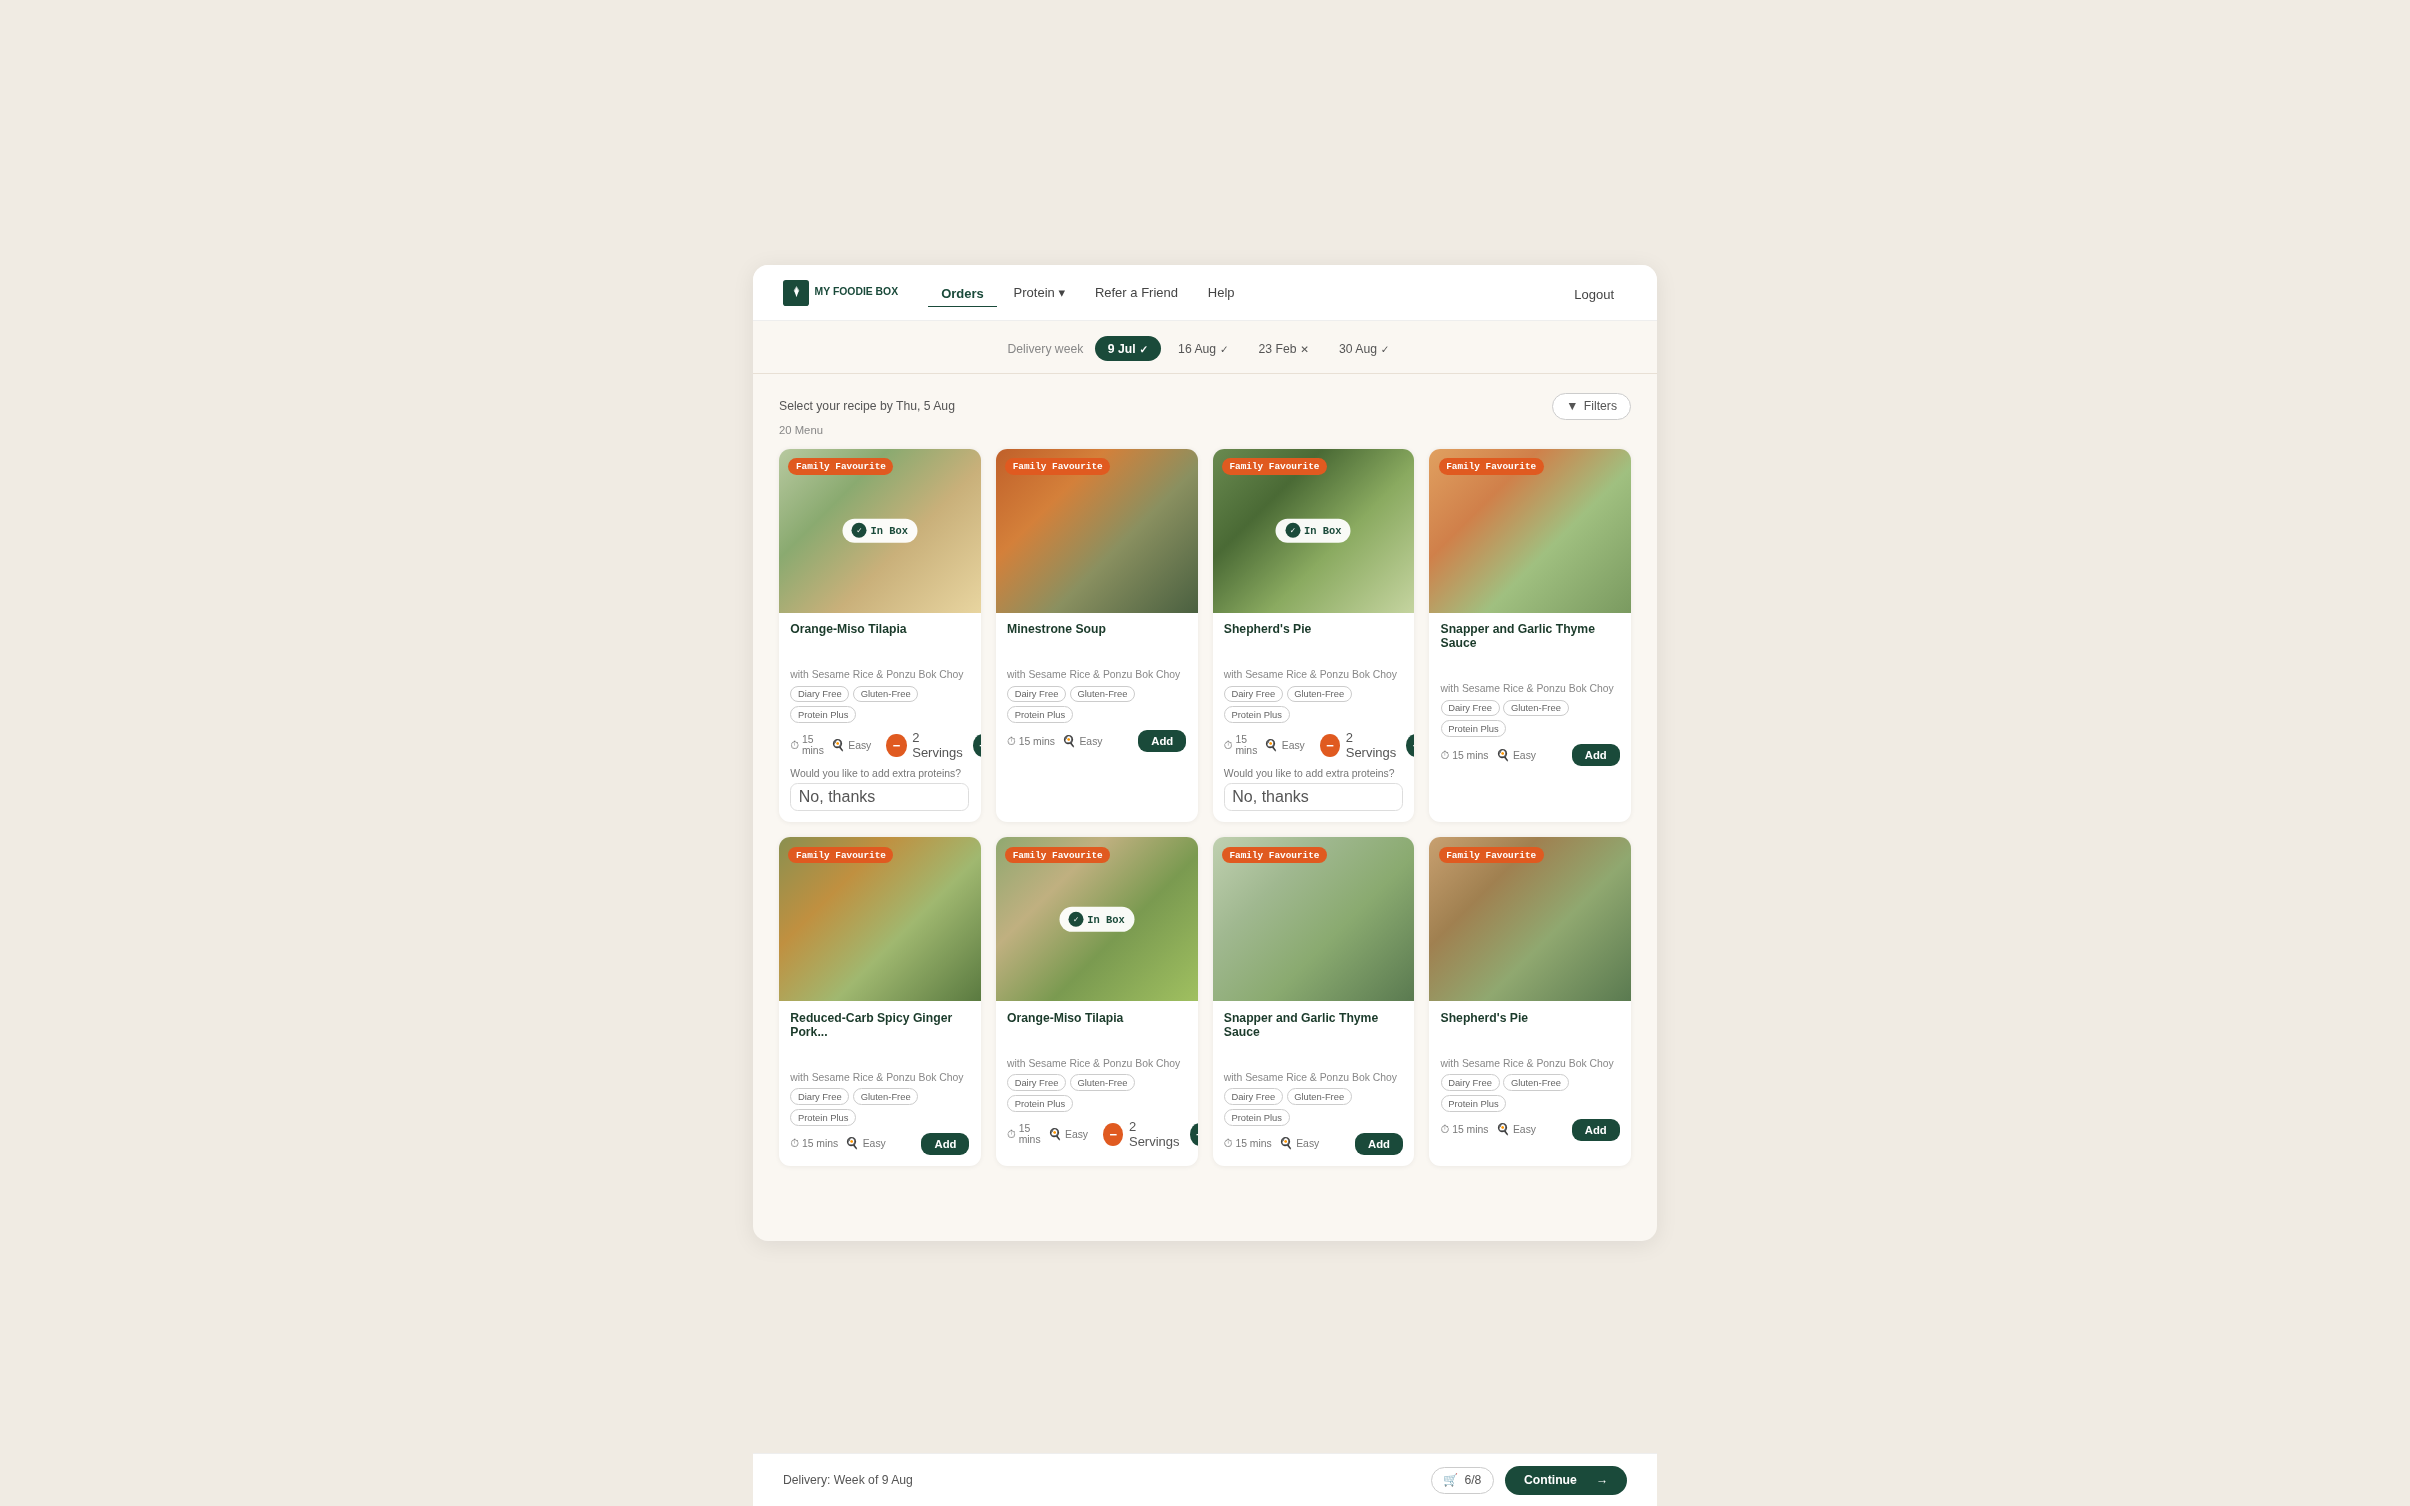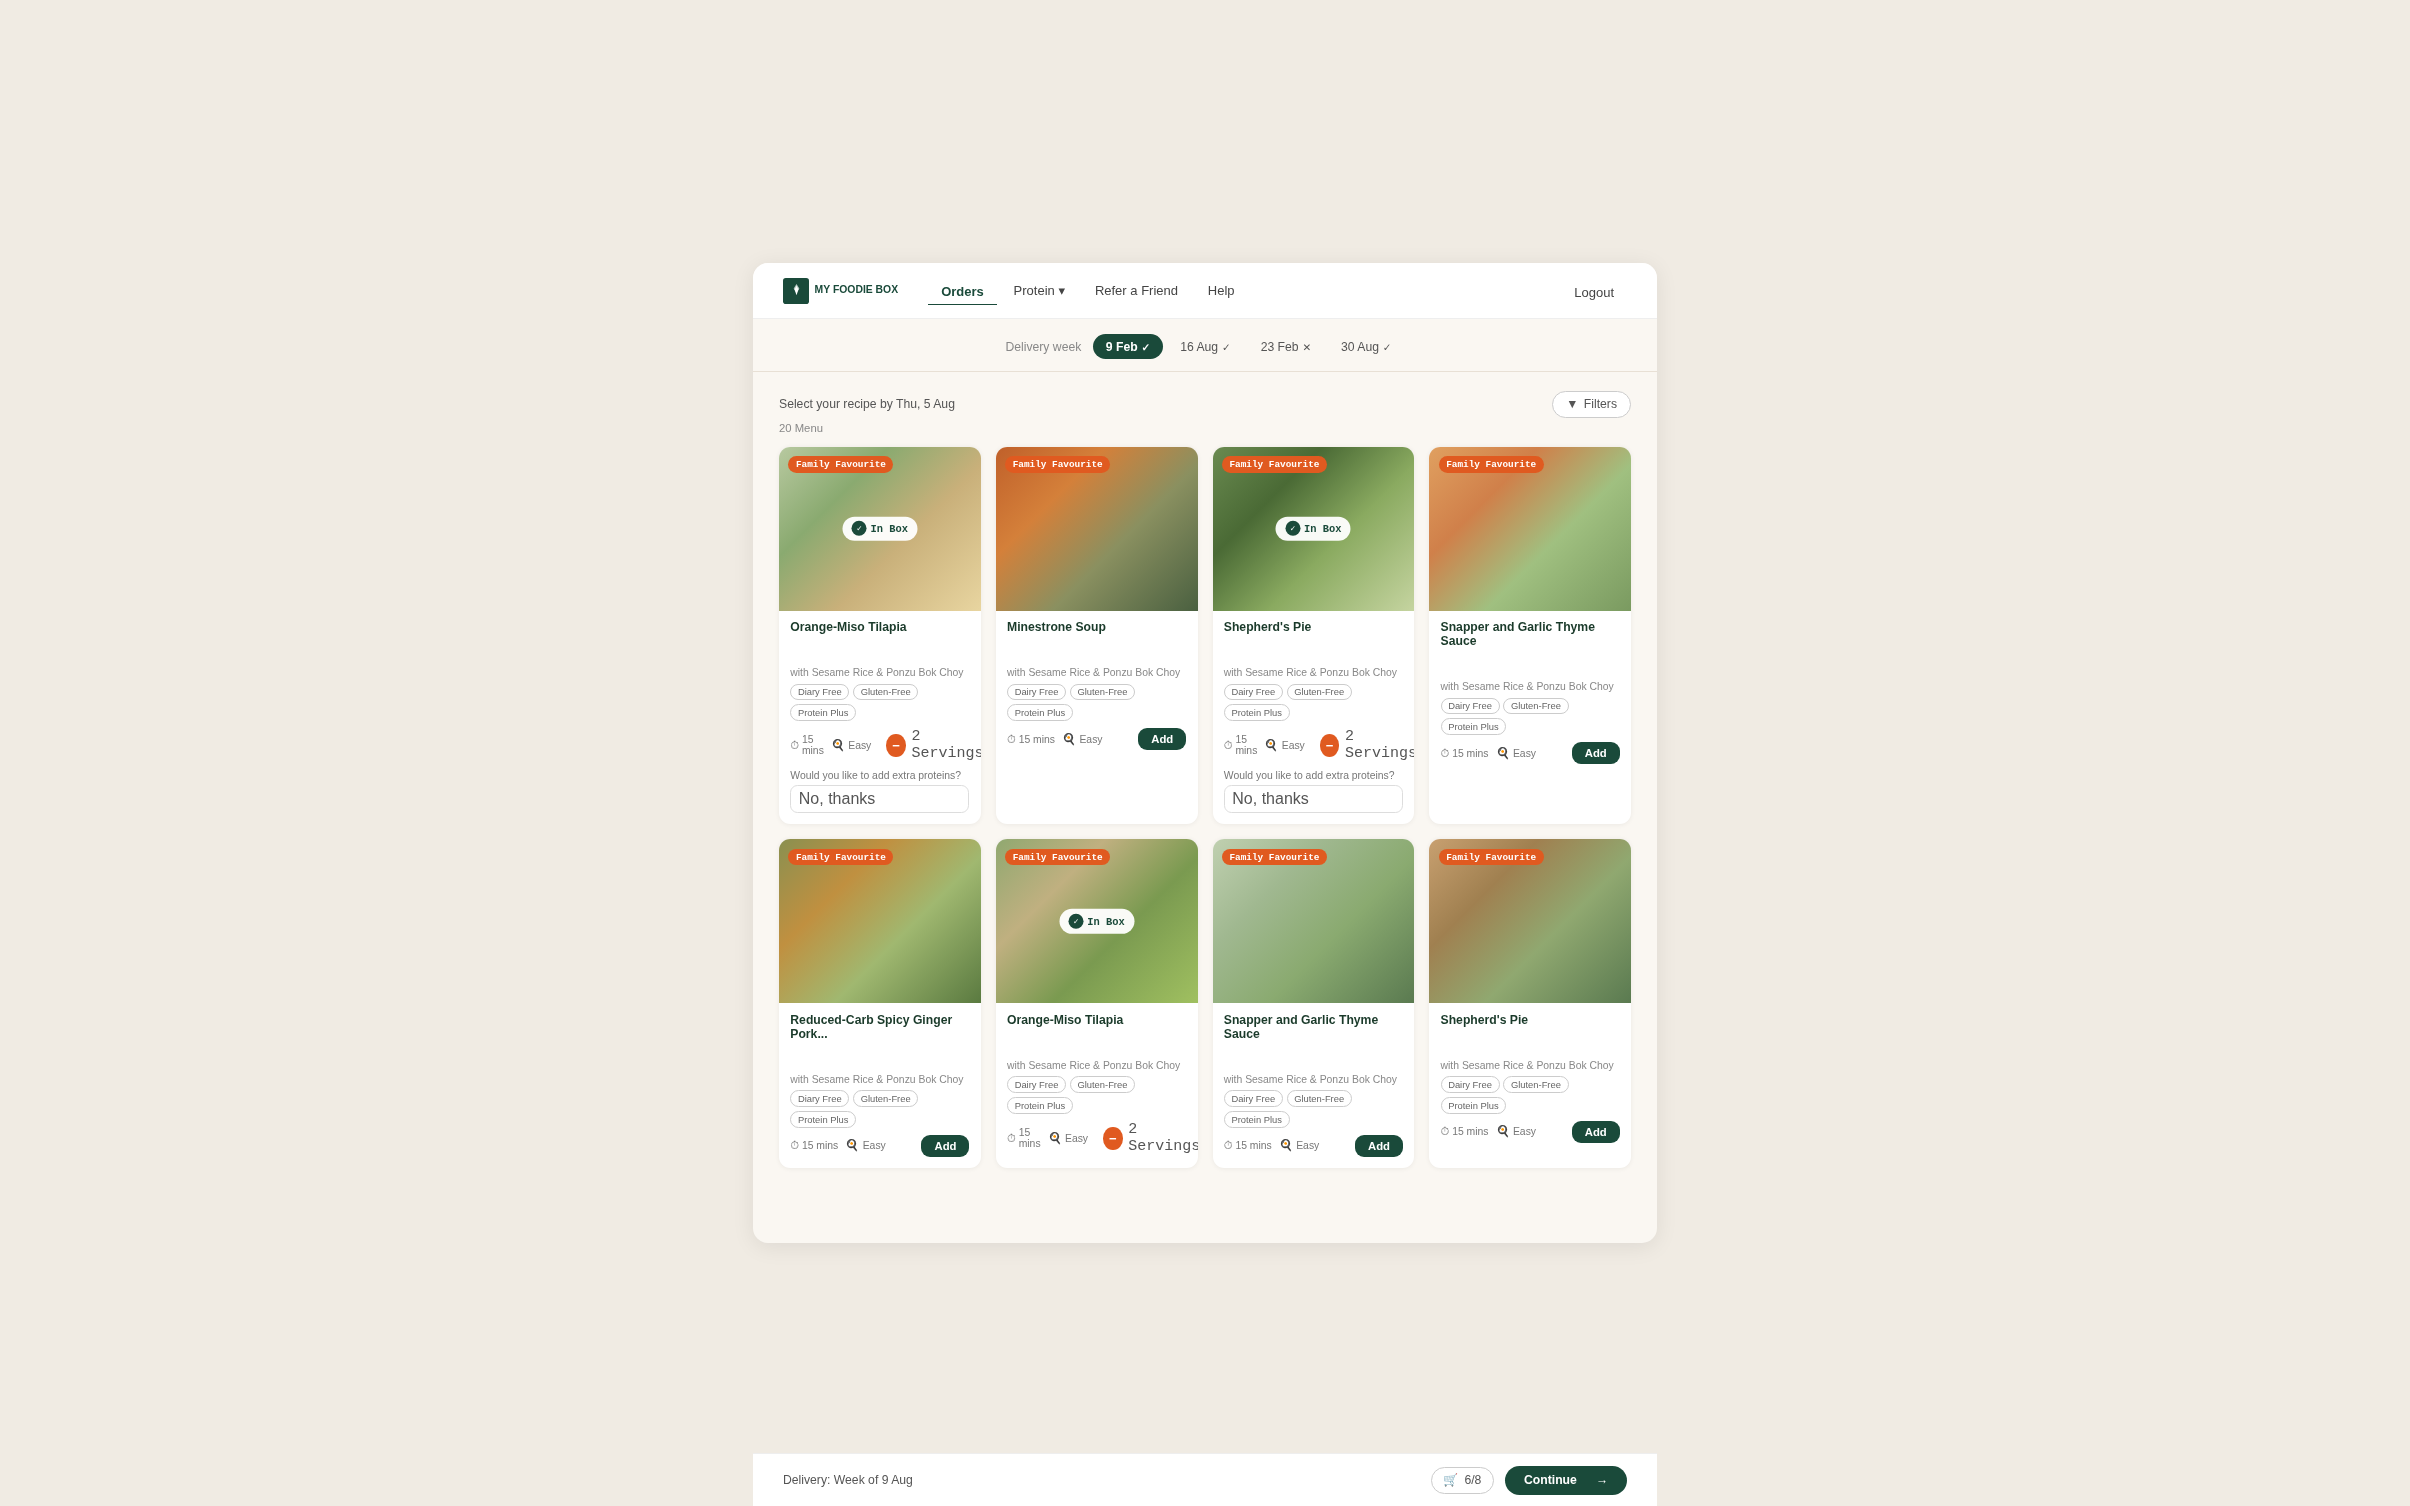--- a/index.html
+++ b/index.html
@@ -257,21 +257,21 @@
       border: none;
       cursor: pointer;
       font-size: 13px;
       display: flex;
       align-items: center;
       justify-content: center;
       font-weight: 700;
     }
     .qty-btn.minus { background: #e05a20; color: #fff; }
     .qty-btn.plus { background: #1a4a3a; color: #fff; }
-    .qty-text { font-size: 15px; color: #555; font-family: Liberation Mono, monospace; }
+    .qty-text { font-size: 13px; color: #555; }
     .extra-protein {
       margin-top: 7.5px;
     }
     .extra-label { font-size: 10.4px; color: #777; margin-bottom: 3.8px; }
     .extra-select {
       width: 100%;
       border: 0.9px solid #ddd;
       border-radius: 7.5px;
       padding: 4.7px 7.5px;
       font-size: 16px;
@@ -347,21 +347,21 @@
       <a class="nav-item">Help</a>
     </nav>
     <div class="header-right">
       <span class="logout-btn">Logout</span>
     </div>
   </header>
 
   <div class="delivery-tabs">
     <span class="delivery-label">Delivery week</span>
     <div class="delivery-tab active">
-      <span>9 Feb</span>
+      <span>9 Jul</span>
       <span class="check">✓</span>
     </div>
     <div class="delivery-tab">
       <span>16 Aug</span>
       <span class="check">✓</span>
     </div>
     <div class="delivery-tab">
       <span>23 Feb</span>
       <span class="x">✕</span>
     </div>

